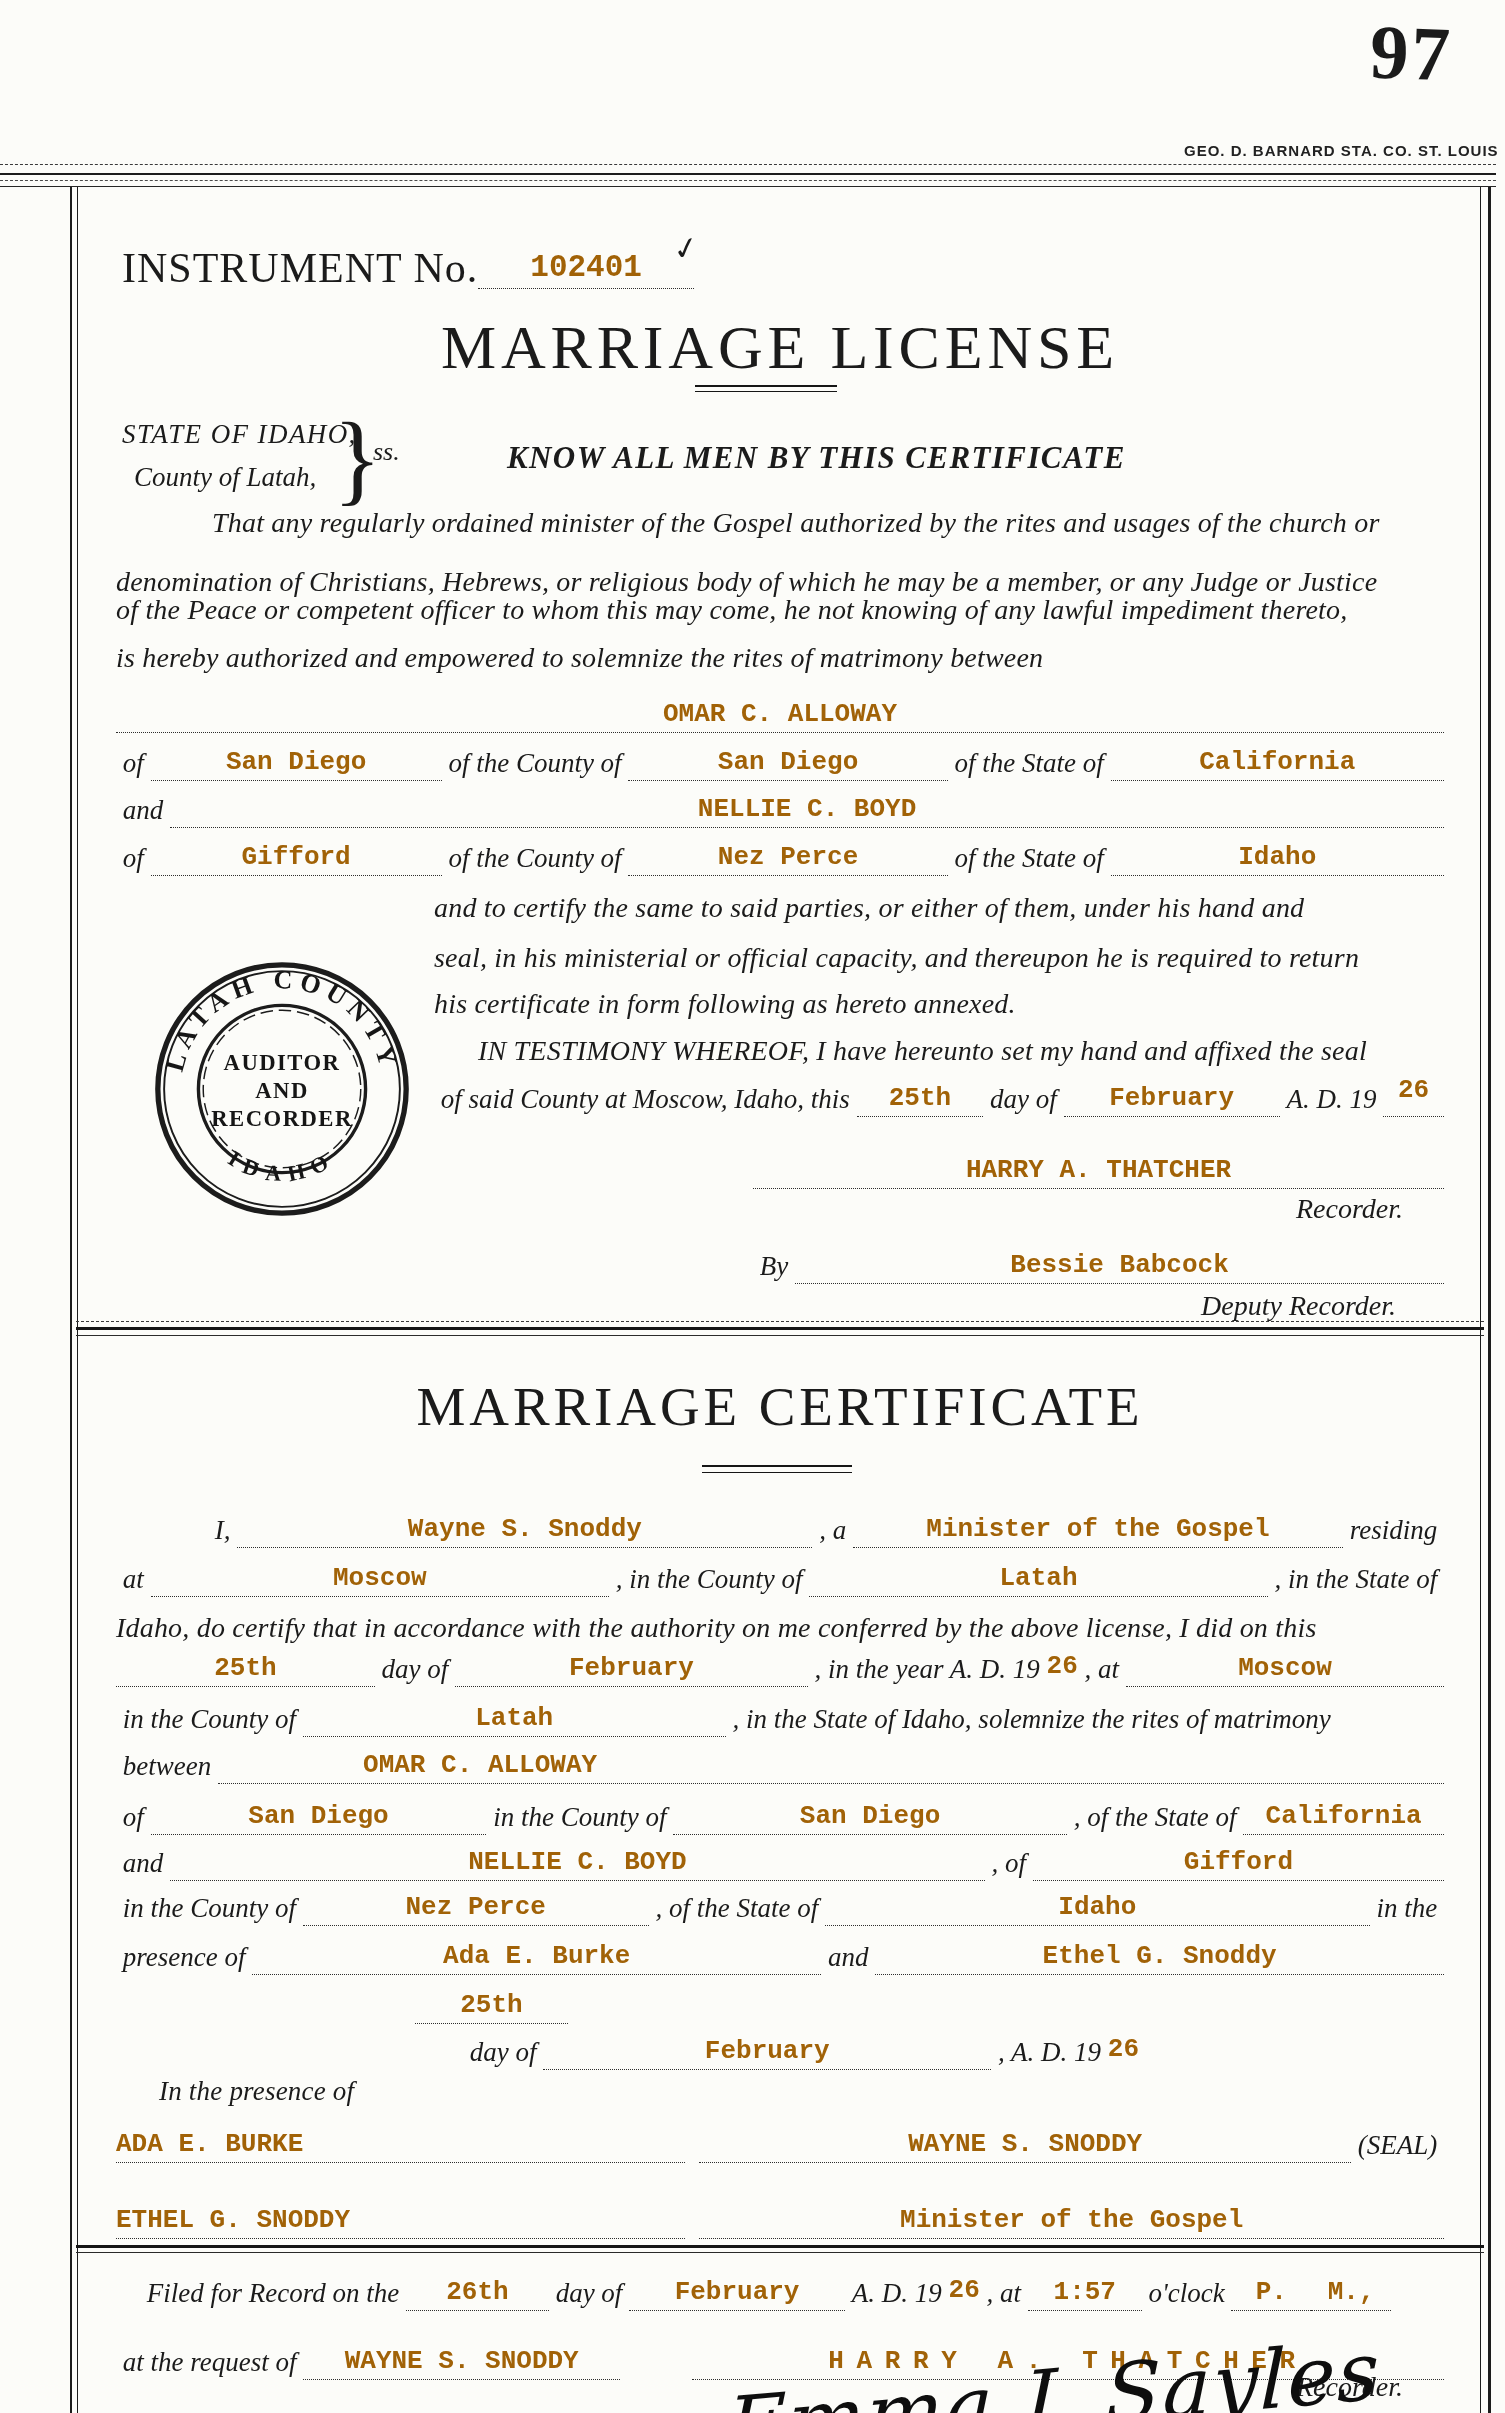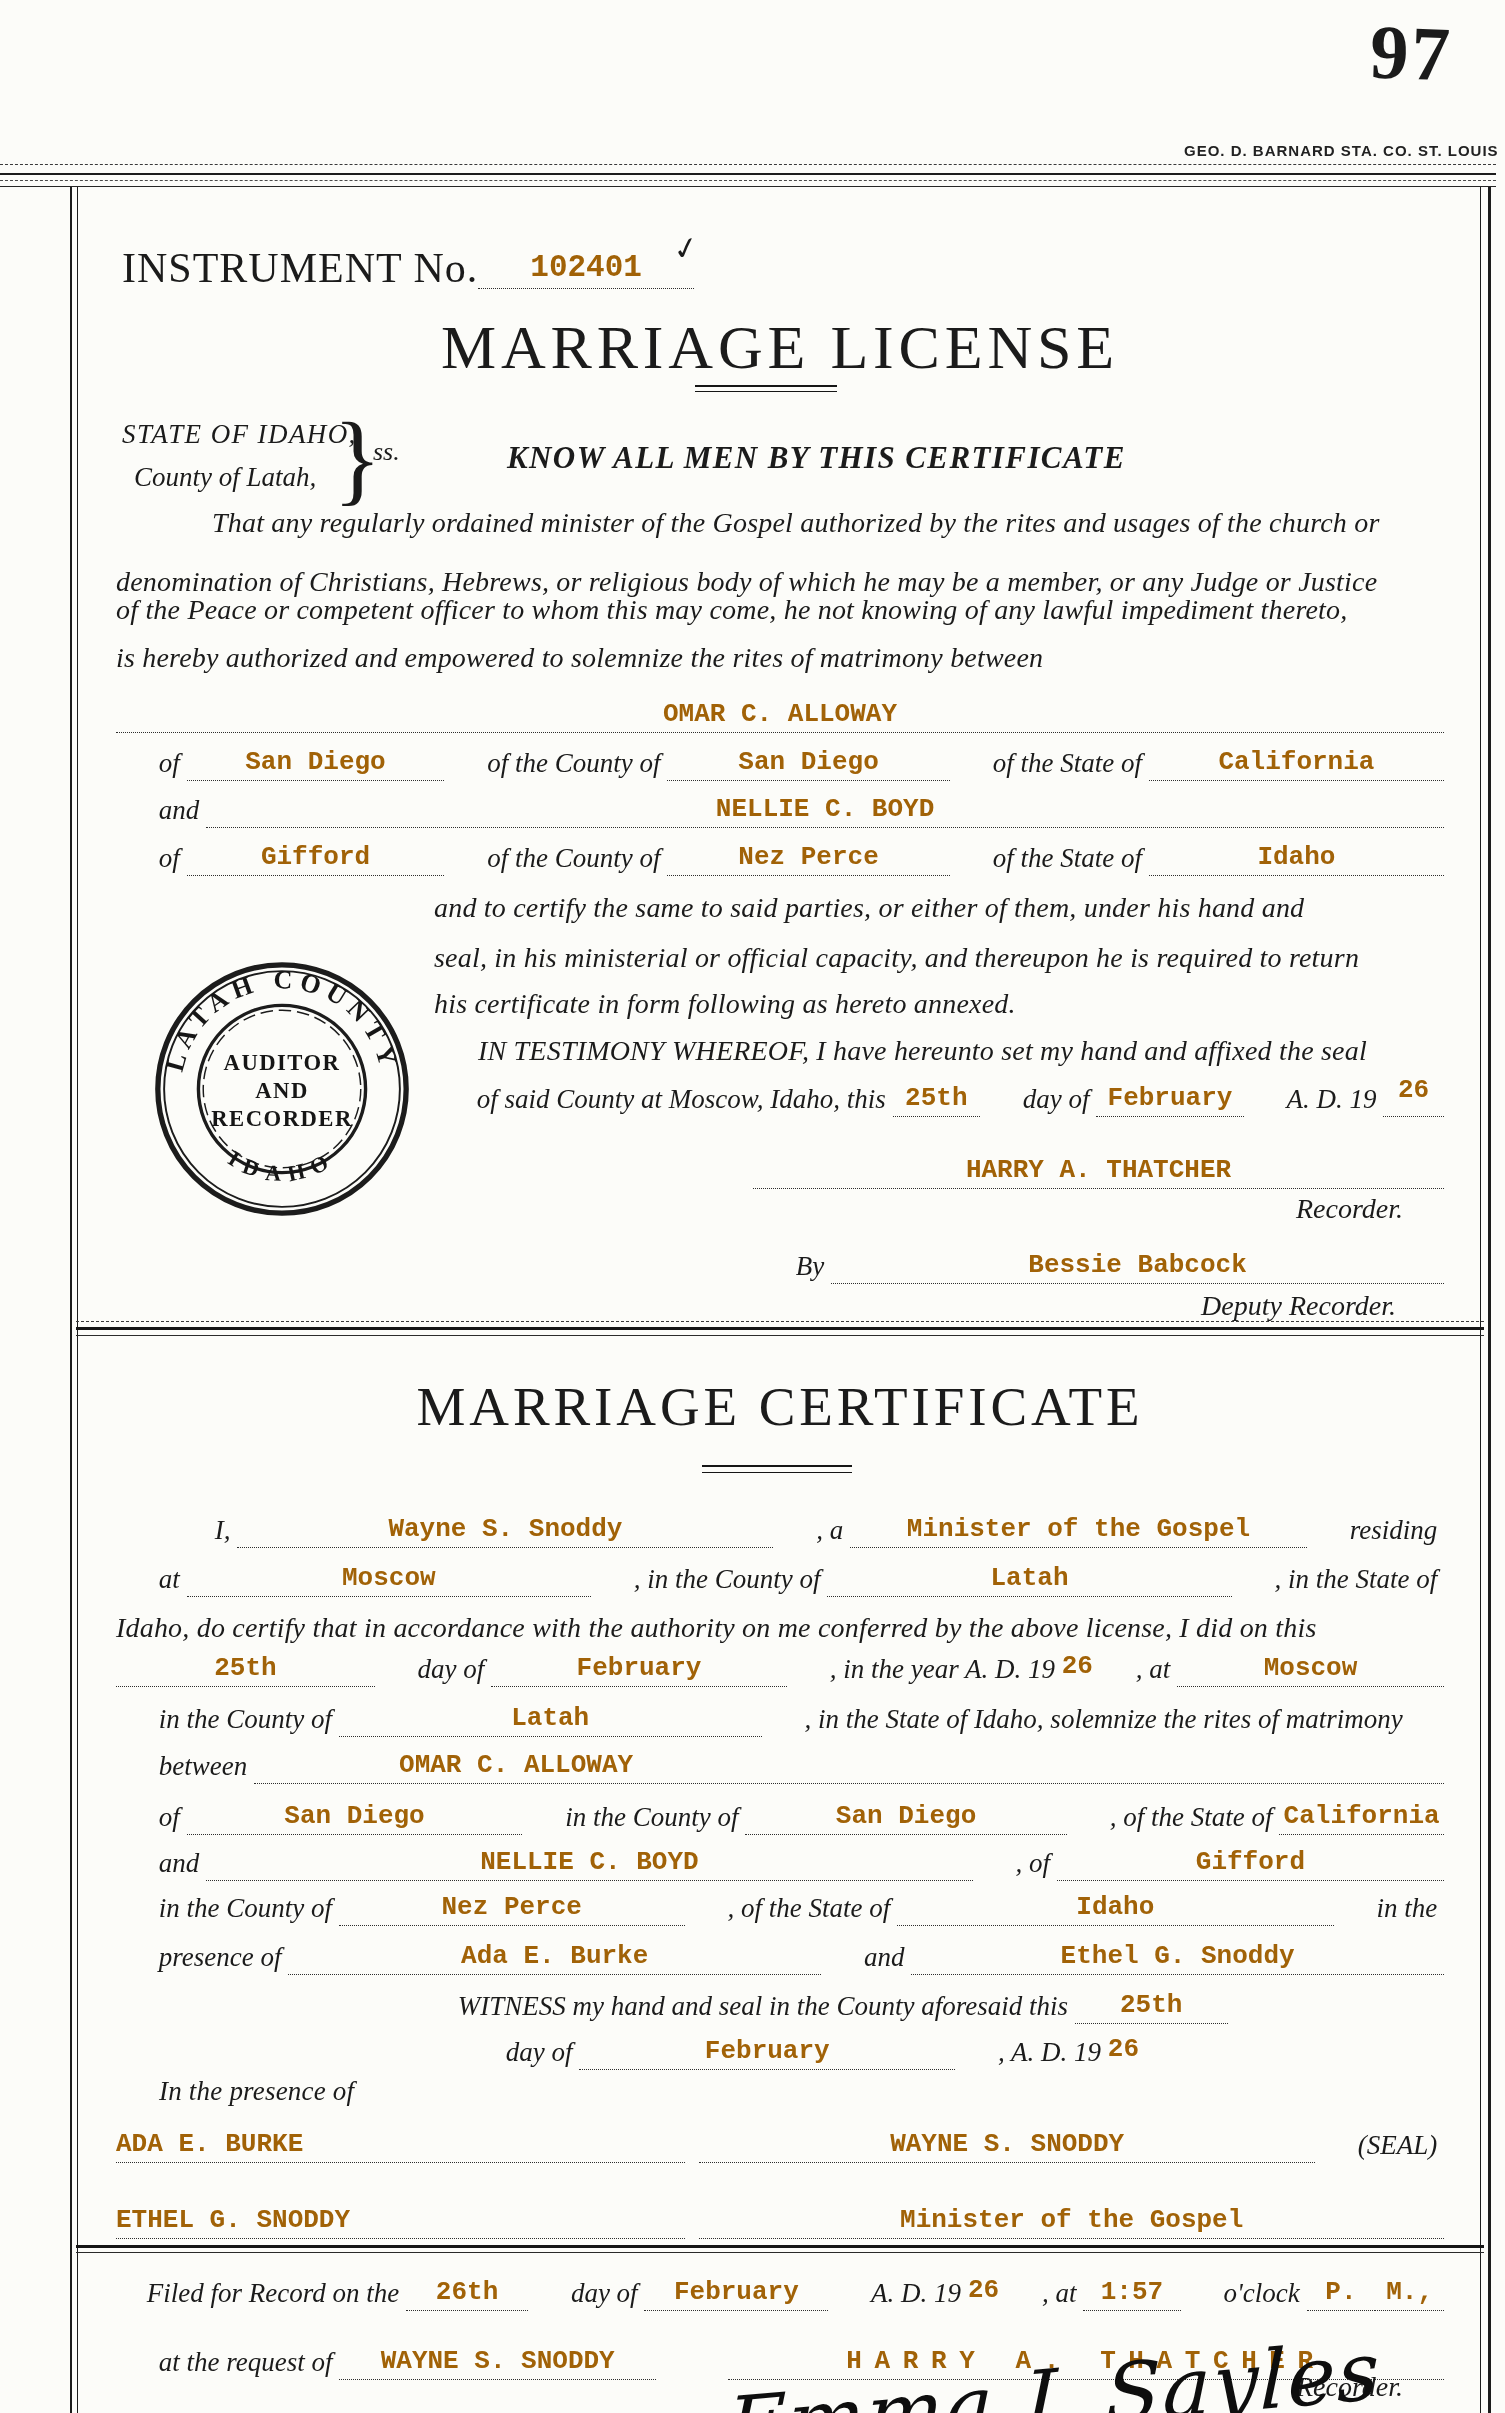--- a/index.html
+++ b/index.html
@@ -24,21 +24,21 @@
   
   .pageno{position:absolute;top:8.7px;left:1370px;font-size:77px;font-weight:bold;
           transform:rotate(2deg);letter-spacing:2.9px;}
   .printer{position:absolute;top:142px;left:1184px;font-family:"Liberation Sans",sans-serif;
            font-weight:bold;font-size:15px;letter-spacing:1px;color:#222;}
   .it{font-style:italic;font-size:27px;line-height:1;white-space:nowrap;}
   .typed{font-family:"Liberation Mono",monospace;font-weight:700;font-size:26px;line-height:1;
          white-space:nowrap;color:#a16207;}
   .pline{position:absolute;font-style:italic;font-size:28px;white-space:nowrap;letter-spacing:0.2px;}
   .crow{position:absolute;left:116px;right:62px;display:flex;align-items:flex-end;height:41px;}
-  .crow .it{padding:0 6.8px 3.9px 6.8px;margin-left:36px;}
+  .crow .it{padding:0 6.8px 3.9px 6.8px;}
   .blank{border-bottom:1.9px dotted #2e2e2e;display:flex;justify-content:center;
          align-items:flex-end;padding:0 3.9px;min-width:29px;}
   .blank .typed{padding-bottom:4.8px;}
   .b1{flex:1;} .b2{flex:2;}
   .start{justify-content:flex-start;}
   .sup{transform:translateY(-7.7px);display:inline-block;}
   .gap{width:14.5px;}
   
   .hd-license{position:absolute;top:316px;left:116px;right:62px;text-align:center;
      font-size:62px;letter-spacing:4.8px;line-height:1;font-weight:normal;margin:0;}
@@ -313,21 +313,20 @@
       <span class="blank b1">
           <span class="typed">Ada E. Burke</span>
         </span>
       <span class="it">and</span>
       <span class="blank b1">
           <span class="typed">Ethel G. Snoddy</span>
         </span>
     </div>
 
     <div class="crow" style="top:1983px;left:415px">
-      <span class="it">WITNESS my hand and seal in the County aforesaid this</span>
       <span class="blank" style="width:145px">
           <span class="typed">25th</span>
         </span>
     </div>
 
     <div class="crow" style="top:2029px;left:463px;right:367px">
       <span class="it">day of</span>
       <span class="blank b1">
           <span class="typed">February</span>
         </span>

